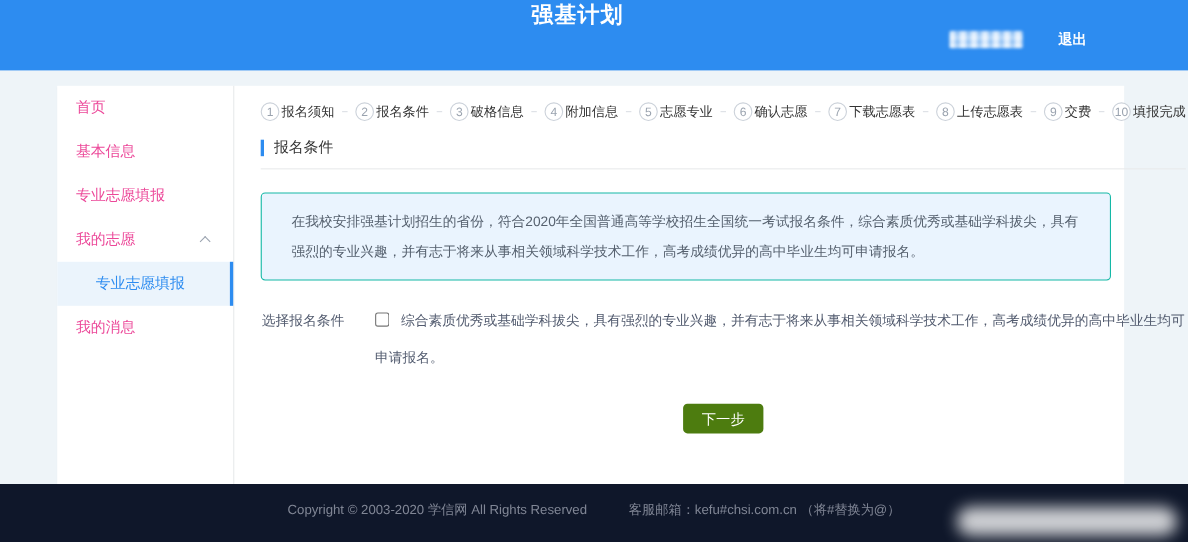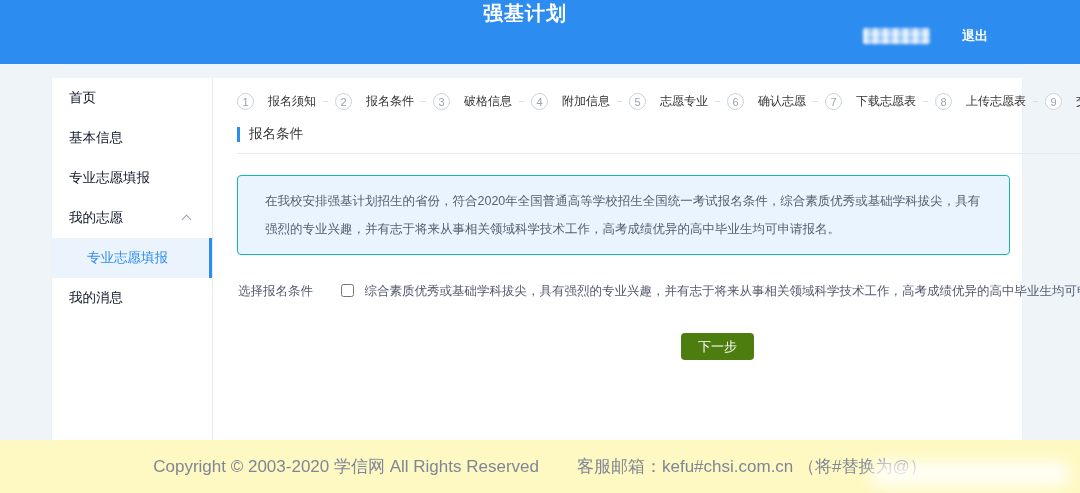--- a/index.html
+++ b/index.html
@@ -33,21 +33,21 @@
   .content-wrap { padding:14px 0 0 52px; }
   .card {
     width:970px; height:362px; background:#fff; display:flex;
     box-shadow:0 1px 2px rgba(0,0,0,.04);
   }
 
   
   .sidebar { width:161px; border-right:1px solid #e8eaec; padding-top:0; flex:none; }
   .side-item {
     height:40px; display:flex; align-items:center;
-    padding-left:17px; font-size:13.5px; color:#0f172a;
+    padding-left:17px; font-size:13.5px; color:#ec4899;
     cursor:pointer; position:relative;
   }
   .side-item.sub { padding-left:35px; }
   .side-item.active {
     background:#ebf4fc; color:#2d8cf0;
     border-right:3px solid #2d8cf0;
   }
   .caret {
     position:absolute; right:22px; top:18px;
     width:7px; height:7px;
@@ -59,21 +59,21 @@
   .main { flex:1; padding:15px 15px 20px 24px; }
 
   .stepper { display:flex; align-items:center; width:100%; margin-bottom:15px; }
   .step { display:flex; align-items:center; flex:none; }
   .step-circle {
     width:17px; height:17px; border-radius:50%;
     border:1px solid #ccd2da; color:#9aa3af;
     font-size:11px; display:flex; align-items:center; justify-content:center;
     flex:none; background:#fff;
   }
-  .step-label { font-size:12px; color:#333; margin-left:14px; white-space:nowrap; }
+  .step-label { font-size:12px; color:#333; margin-left:2px; white-space:nowrap; }
   .step-sep { flex:1 1 8px; height:1px; background:#dcdfe5; margin:0 7px; min-width:5px; }
 
   .section-header {
     display:flex; align-items:center; gap:9px;
     padding-bottom:10px; border-bottom:1px solid #e8eaec;
   }
   .title-bar { width:3px; height:15px; background:#2d8cf0; flex:none; }
   .section-title { font-size:13.5px; color:#333; }
 
   .notice-box {
@@ -96,24 +96,24 @@
   .next-btn {
     display:inline-block; background:#4d7c0f; color:#fff;
     font-size:13px; line-height:1; padding:7px 17px;
     border:none; border-radius:4px; cursor:pointer;
     font-family:inherit;
   }
 
   
   .footer {
     position:absolute; left:0; bottom:0; width:1080px; height:53px;
-    background:#fef9c3;
+    background:#0f172a;
     display:flex; justify-content:center; align-items:flex-start;
     padding-top:15px; gap:38px;
-    font-size:17px; color:#808695;
+    font-size:12px; color:#808695;
   }
   .watermark-blur {
     position:absolute; right:10px; bottom:6px;
     width:200px; height:26px; border-radius:13px;
     background:rgba(255,255,255,.8); filter:blur(7px);
     pointer-events:none;
   }
 </style>
 </head>
 <body>

